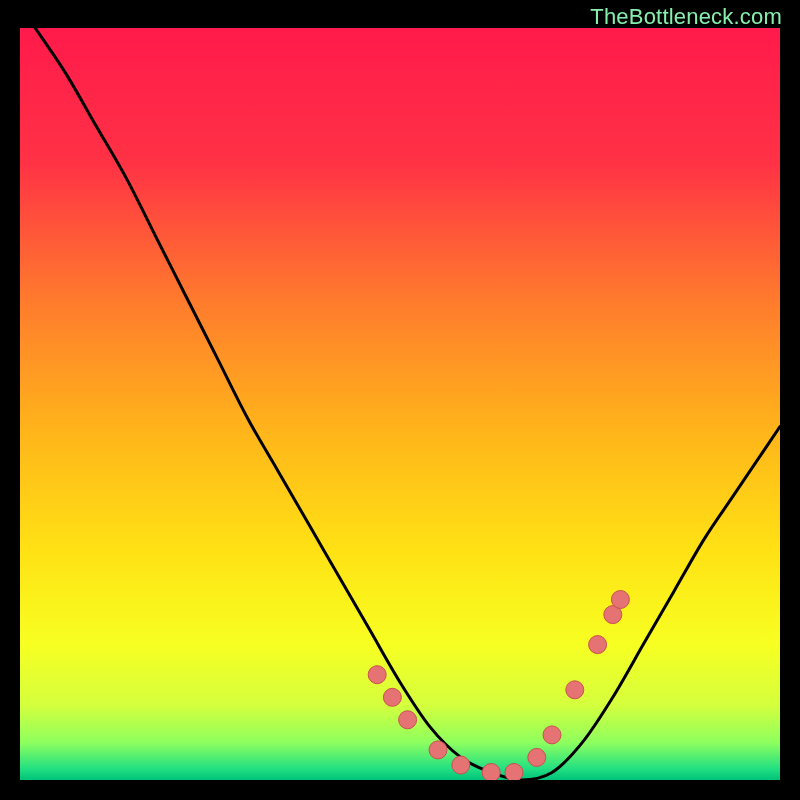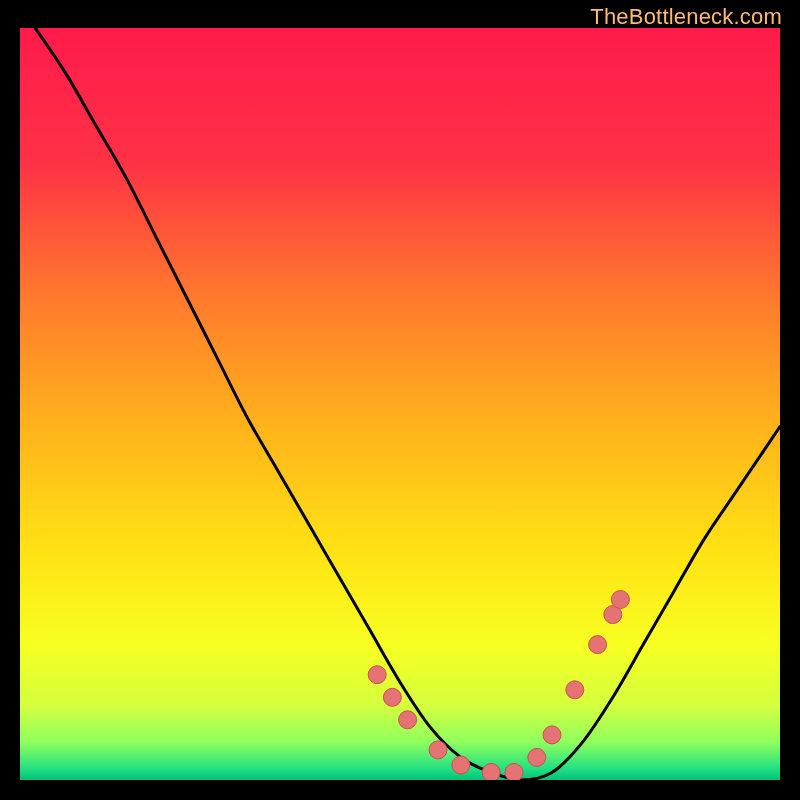--- a/index.html
+++ b/index.html
@@ -16,21 +16,21 @@
     left: 0;
     top: 0;
     width: 800px;
     height: 800px;
     background: #000;
   }
   .watermark {
     position: absolute;
     top: 4px;
     right: 18px;
-    color: #fdba74;
+    color: #86efac;
     font-size: 22px;
     font-weight: 500;
     letter-spacing: 0.2px;
     user-select: none;
   }
   .plot {
     position: absolute;
     left: 20px;
     top: 28px;
     width: 760px;

